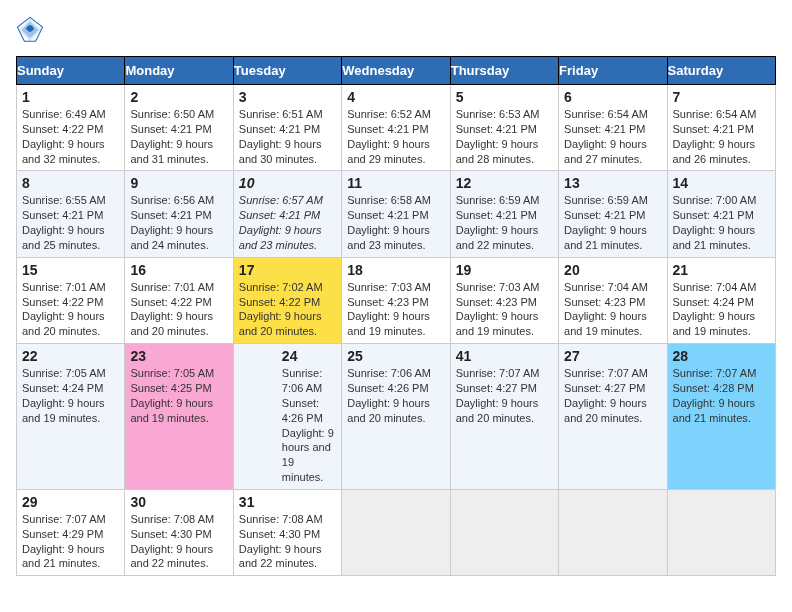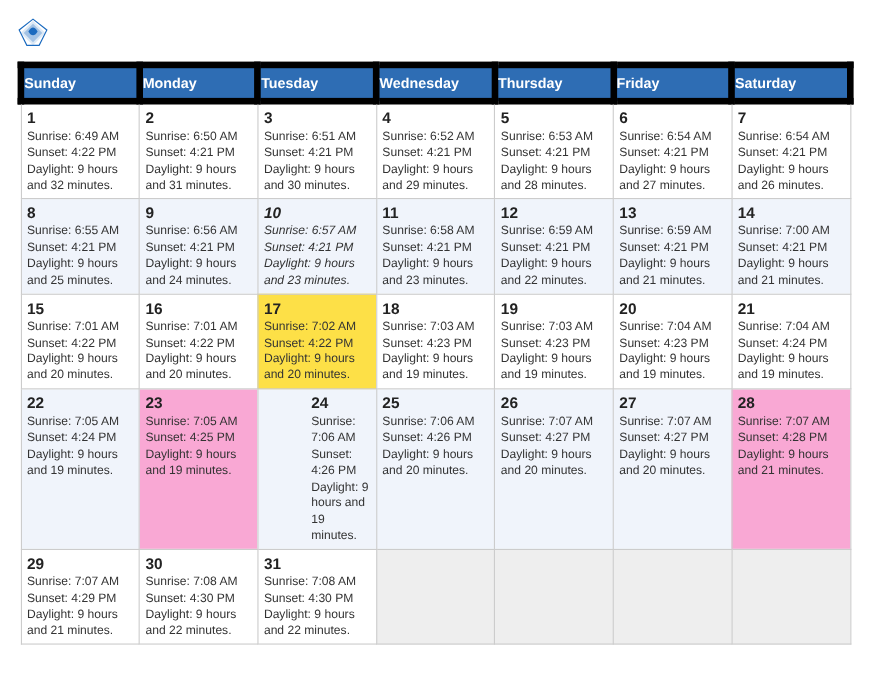--- a/index.html
+++ b/index.html
@@ -49,21 +49,21 @@
       border-collapse: collapse;
       font-size: 11px;
     }
     thead tr th {
       background: #2e6db4;
       color: #fff;
       font-size: 13px;
       font-weight: bold;
       padding: 6px 0;
       text-align: left;
-      border: 6px solid #000000;
+      border: 1px solid #000000;
     }
     tbody tr td {
       border: 1px solid #ccc;
       vertical-align: top;
       padding: 4px 5px;
       width: 14.28%;
       height: 78px;
       background: #fff;
     }
     tbody tr:nth-child(odd) td {
@@ -223,28 +223,28 @@
         </td>
         <td style="background: rgb(240, 244, 251); padding-left: 48px;">
           <span class="day-num">24</span>
           <div class="day-info">Sunrise: 7:06 AM<br>Sunset: 4:26 PM<br>Daylight: 9 hours and 19 minutes.</div>
         </td>
         <td style="background: rgb(240, 244, 251);">
           <span class="day-num">25</span>
           <div class="day-info">Sunrise: 7:06 AM<br>Sunset: 4:26 PM<br>Daylight: 9 hours and 20 minutes.</div>
         </td>
         <td style="background: rgb(240, 244, 251);">
-          <span class="day-num">26</span>
+          <span class="day-num">41</span>
           <div class="day-info">Sunrise: 7:07 AM<br>Sunset: 4:27 PM<br>Daylight: 9 hours and 20 minutes.</div>
         </td>
         <td style="background: rgb(240, 244, 251);">
           <span class="day-num">27</span>
           <div class="day-info">Sunrise: 7:07 AM<br>Sunset: 4:27 PM<br>Daylight: 9 hours and 20 minutes.</div>
         </td>
-        <td style="background: #f9a8d4; margin-top: 12px;">
+        <td style="background: #7dd3fc; margin-top: 12px;">
           <span class="day-num">28</span>
           <div class="day-info">Sunrise: 7:07 AM<br>Sunset: 4:28 PM<br>Daylight: 9 hours and 21 minutes.</div>
         </td>
       </tr>
       <tr>
         <td style="background: rgb(255, 255, 255);">
           <span class="day-num">29</span>
           <div class="day-info">Sunrise: 7:07 AM<br>Sunset: 4:29 PM<br>Daylight: 9 hours and 21 minutes.</div>
         </td>
         <td style="background: rgb(255, 255, 255);">

